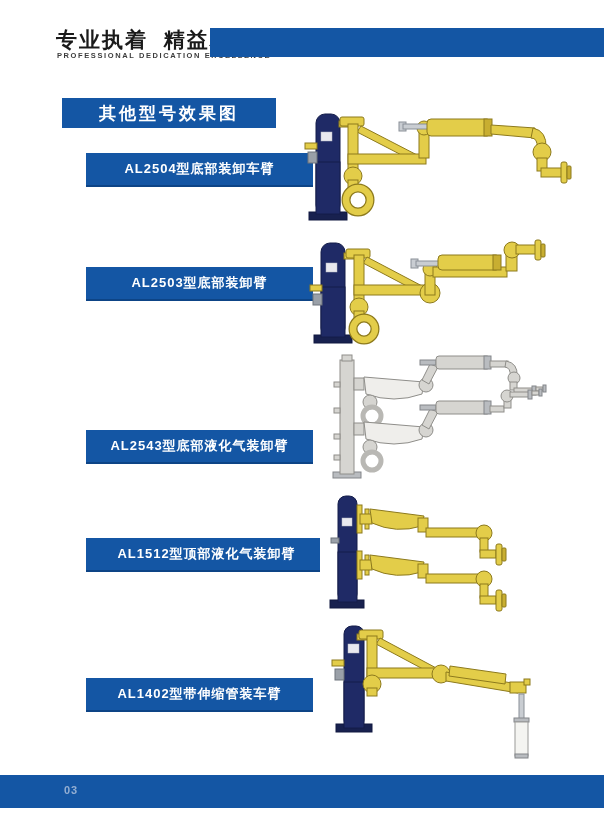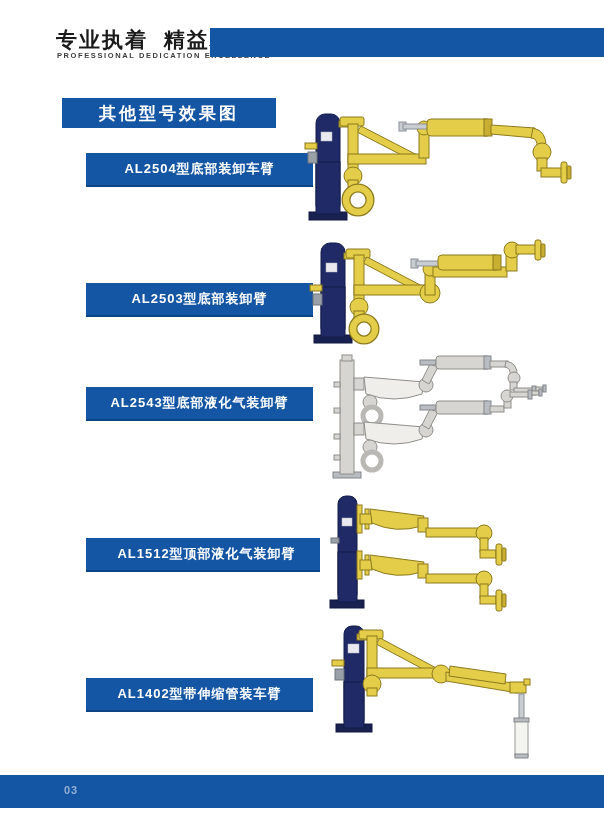--- a/index.html
+++ b/index.html
@@ -60,22 +60,22 @@
 
 <div class="page">
 
   <div class="header-cn">专业执着  精益求精</div>
   <div class="header-en">PROFESSIONAL DEDICATION EXCELLENCE</div>
   <div class="header-bar"></div>
 
   <div class="section-title">其他型号效果图</div>
 
   <div class="product-label" style="top:153px;">AL2504型底部装卸车臂</div>
-  <div class="product-label" style="top:283px;">AL2503型底部装卸臂</div>
-  <div class="product-label" style="top:387px;text-align:right;">AL2543型底部液化气装卸臂</div>
+  <div class="product-label" style="top:267px;">AL2503型底部装卸臂</div>
+  <div class="product-label" style="top:430px;text-align:right;">AL2543型底部液化气装卸臂</div>
   <div class="product-label" style="top:538px;padding-left:7px;">AL1512型顶部液化气装卸臂</div>
   <div class="product-label" style="top:678px;">AL1402型带伸缩管装车臂</div>
 
   <svg class="product-img" style="left:295px;top:112px;" width="300" height="118" viewBox="0 0 300 118">
     <rect class="nvd" x="14" y="100" width="38" height="8"></rect>
     <rect class="nv" x="21" y="2" width="24" height="100" rx="9"></rect>
     <rect class="nv" x="21" y="50" width="24" height="52"></rect>
     <rect class="wp" x="26" y="20" width="11" height="9"></rect>
     <rect class="y" x="10" y="31" width="12" height="6"></rect>
     <rect class="gy" x="13" y="40" width="9" height="11"></rect>

